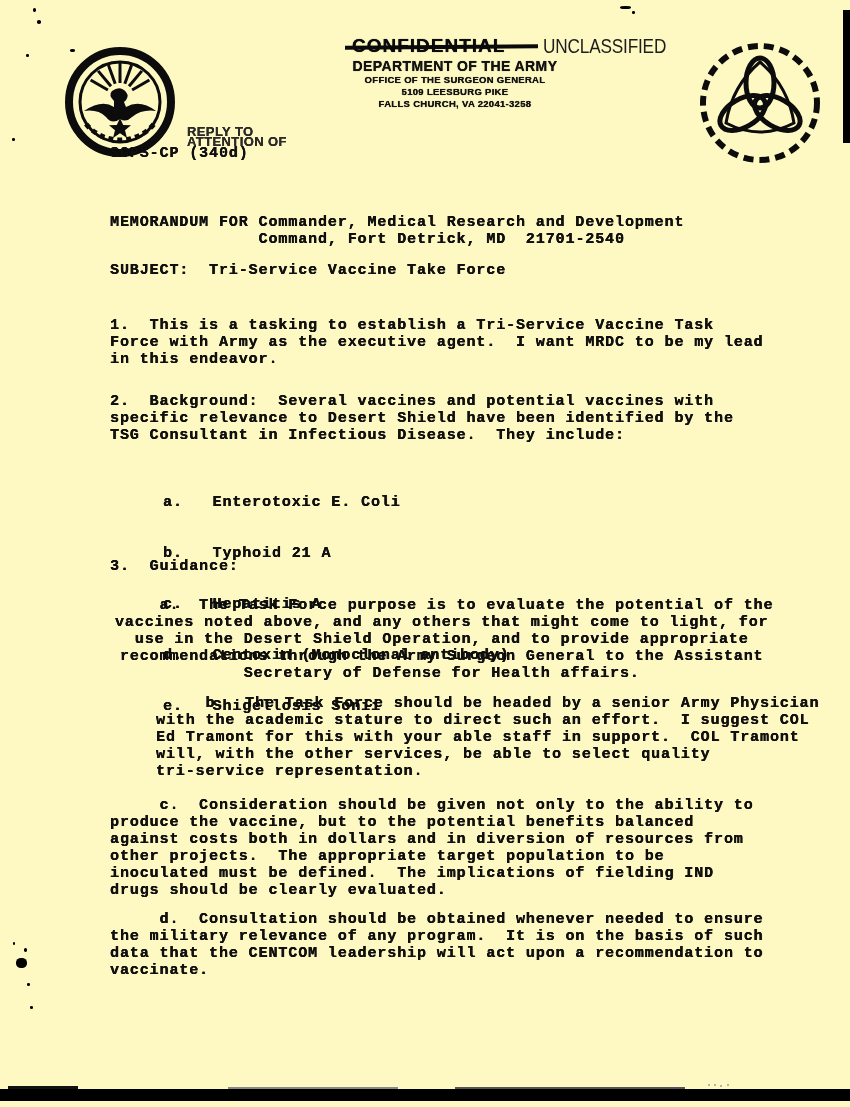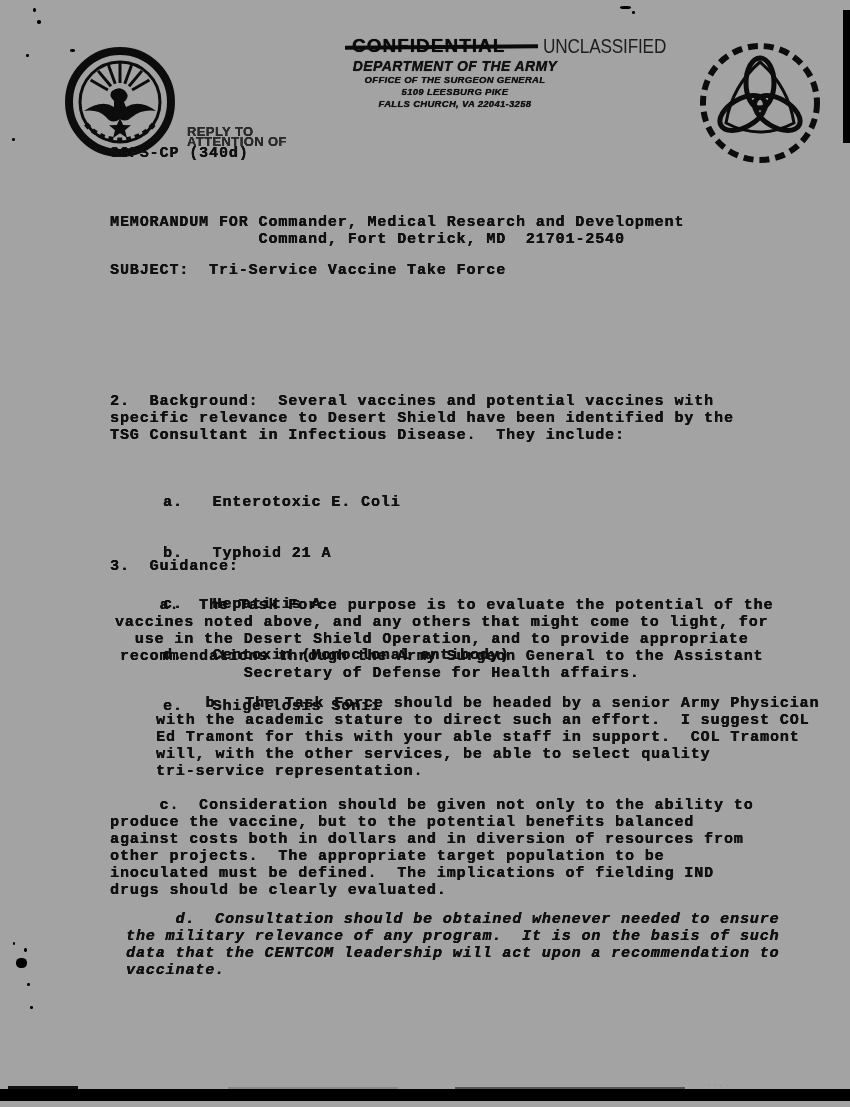--- a/index.html
+++ b/index.html
@@ -1,18 +1,18 @@
 <!DOCTYPE html>
 <html><head>
 <meta charset="utf-8">
 <style>
   html,body { margin:0; padding:0; background:#e8e8e8; }
   .page {
     position:relative; width:850px; height:1107px; margin:0 auto;
-    background:#a3a3a3; overflow:hidden;
+    background:#fef9c3; overflow:hidden;
   }
   
   .type {
     position:absolute;
     font-family:"Liberation Mono","DejaVu Sans Mono",monospace;
     font-weight:bold; font-size:15px; line-height:17px;
     letter-spacing:0.9px; color:#101010;
     white-space:pre-wrap;
     text-shadow:0 0 0.6px #000, 0.4px 0.4px 0 rgba(0,0,0,.45);
   }
@@ -30,21 +30,20 @@
   .unclass {
     position:absolute; left:543px; top:35px;
     font-family:"Liberation Sans",sans-serif; font-weight:normal;
     font-size:20px; color:#1d1d1d; letter-spacing:-0.2px;
     transform:scaleX(0.86); transform-origin:left top;
   }
   .letterhead {
     position:absolute; left:330px; top:58px; width:250px; text-align:center;
     font-family:"Liberation Sans",sans-serif; font-weight:bold; color:#121212;
     text-shadow:0 0 0.7px #000;
-    font-style:italic;
   }
   .lh-dept  { font-size:14px; letter-spacing:0.4px; line-height:16px; }
   .lh-small { font-size:9.5px; letter-spacing:0.3px; line-height:12px; }
   .reply {
     position:absolute; left:187px; top:127px;
     font-family:"Liberation Sans",sans-serif; font-weight:bold;
     font-size:13px; line-height:9.5px; letter-spacing:0.4px; color:#2b2b2b;
     white-space:pre-wrap; text-shadow:0 0 0.5px #000;
   }
   .seal  { position:absolute; left:64px;  top:44px; }
@@ -105,20 +104,23 @@
     </g>
   </svg>
 
   <div class="type" style="left:110px; top:145px;">SGPS-CP (340d)</div>
 
   <div class="type" style="left:110px; top:214px;">MEMORANDUM FOR Commander, Medical Research and Development
                Command, Fort Detrick, MD  21701-2540</div>
 
   <div class="type" style="left:110px; top:262px;">SUBJECT:  Tri-Service Vaccine Take Force</div>
 
+  <div class="type" style="left:110px; top:317px;">1.  This is a tasking to establish a Tri-Service Vaccine Task
+Force with Army as the executive agent.  I want MRDC to be my lead
+in this endeavor.</div>
 
   <div class="type" style="left:110px; top:393px;">2.  Background:  Several vaccines and potential vaccines with
 specific relevance to Desert Shield have been identified by the
 TSG Consultant in Infectious Disease.  They include:</div>
 
   <div class="type" style="left:163px; top:460px;">
     <div>a.   Enterotoxic E. Coli</div>
     <div>b.   Typhoid 21 A</div>
     <div>c.   Hepatitis A</div>
     <div>d.   Centoxin (Monoclonal antibody)</div>
@@ -139,21 +141,21 @@
 will, with the other services, be able to select quality
 tri-service representation.</div>
 
   <div class="type" style="left:110px; top:797px;">     c.  Consideration should be given not only to the ability to
 produce the vaccine, but to the potential benefits balanced
 against costs both in dollars and in diversion of resources from
 other projects.  The appropriate target population to be
 inoculated must be defined.  The implications of fielding IND
 drugs should be clearly evaluated.</div>
 
-  <div class="type" style="left:126px; top:911px;font-style:italic;">     d.  Consultation should be obtained whenever needed to ensure
+  <div class="type" style="left:110px; top:911px;">     d.  Consultation should be obtained whenever needed to ensure
 the military relevance of any program.  It is on the basis of such
 data that the CENTCOM leadership will act upon a recommendation to
 vaccinate.</div>
 
   <div class="noise" style="left:33px;  top:8px;    width:3px;  height:4px;"></div>
   <div class="noise" style="left:37px;  top:20px;   width:4px;  height:4px;"></div>
   <div class="noise" style="left:70px;  top:49px;   width:5px;  height:3px;"></div>
   <div class="noise" style="left:12px;  top:138px;  width:3px;  height:3px;"></div>
   <div class="noise" style="left:26px;  top:54px;   width:3px;  height:3px;"></div>
   <div class="noise" style="left:620px; top:6px;    width:11px; height:3px;"></div>

